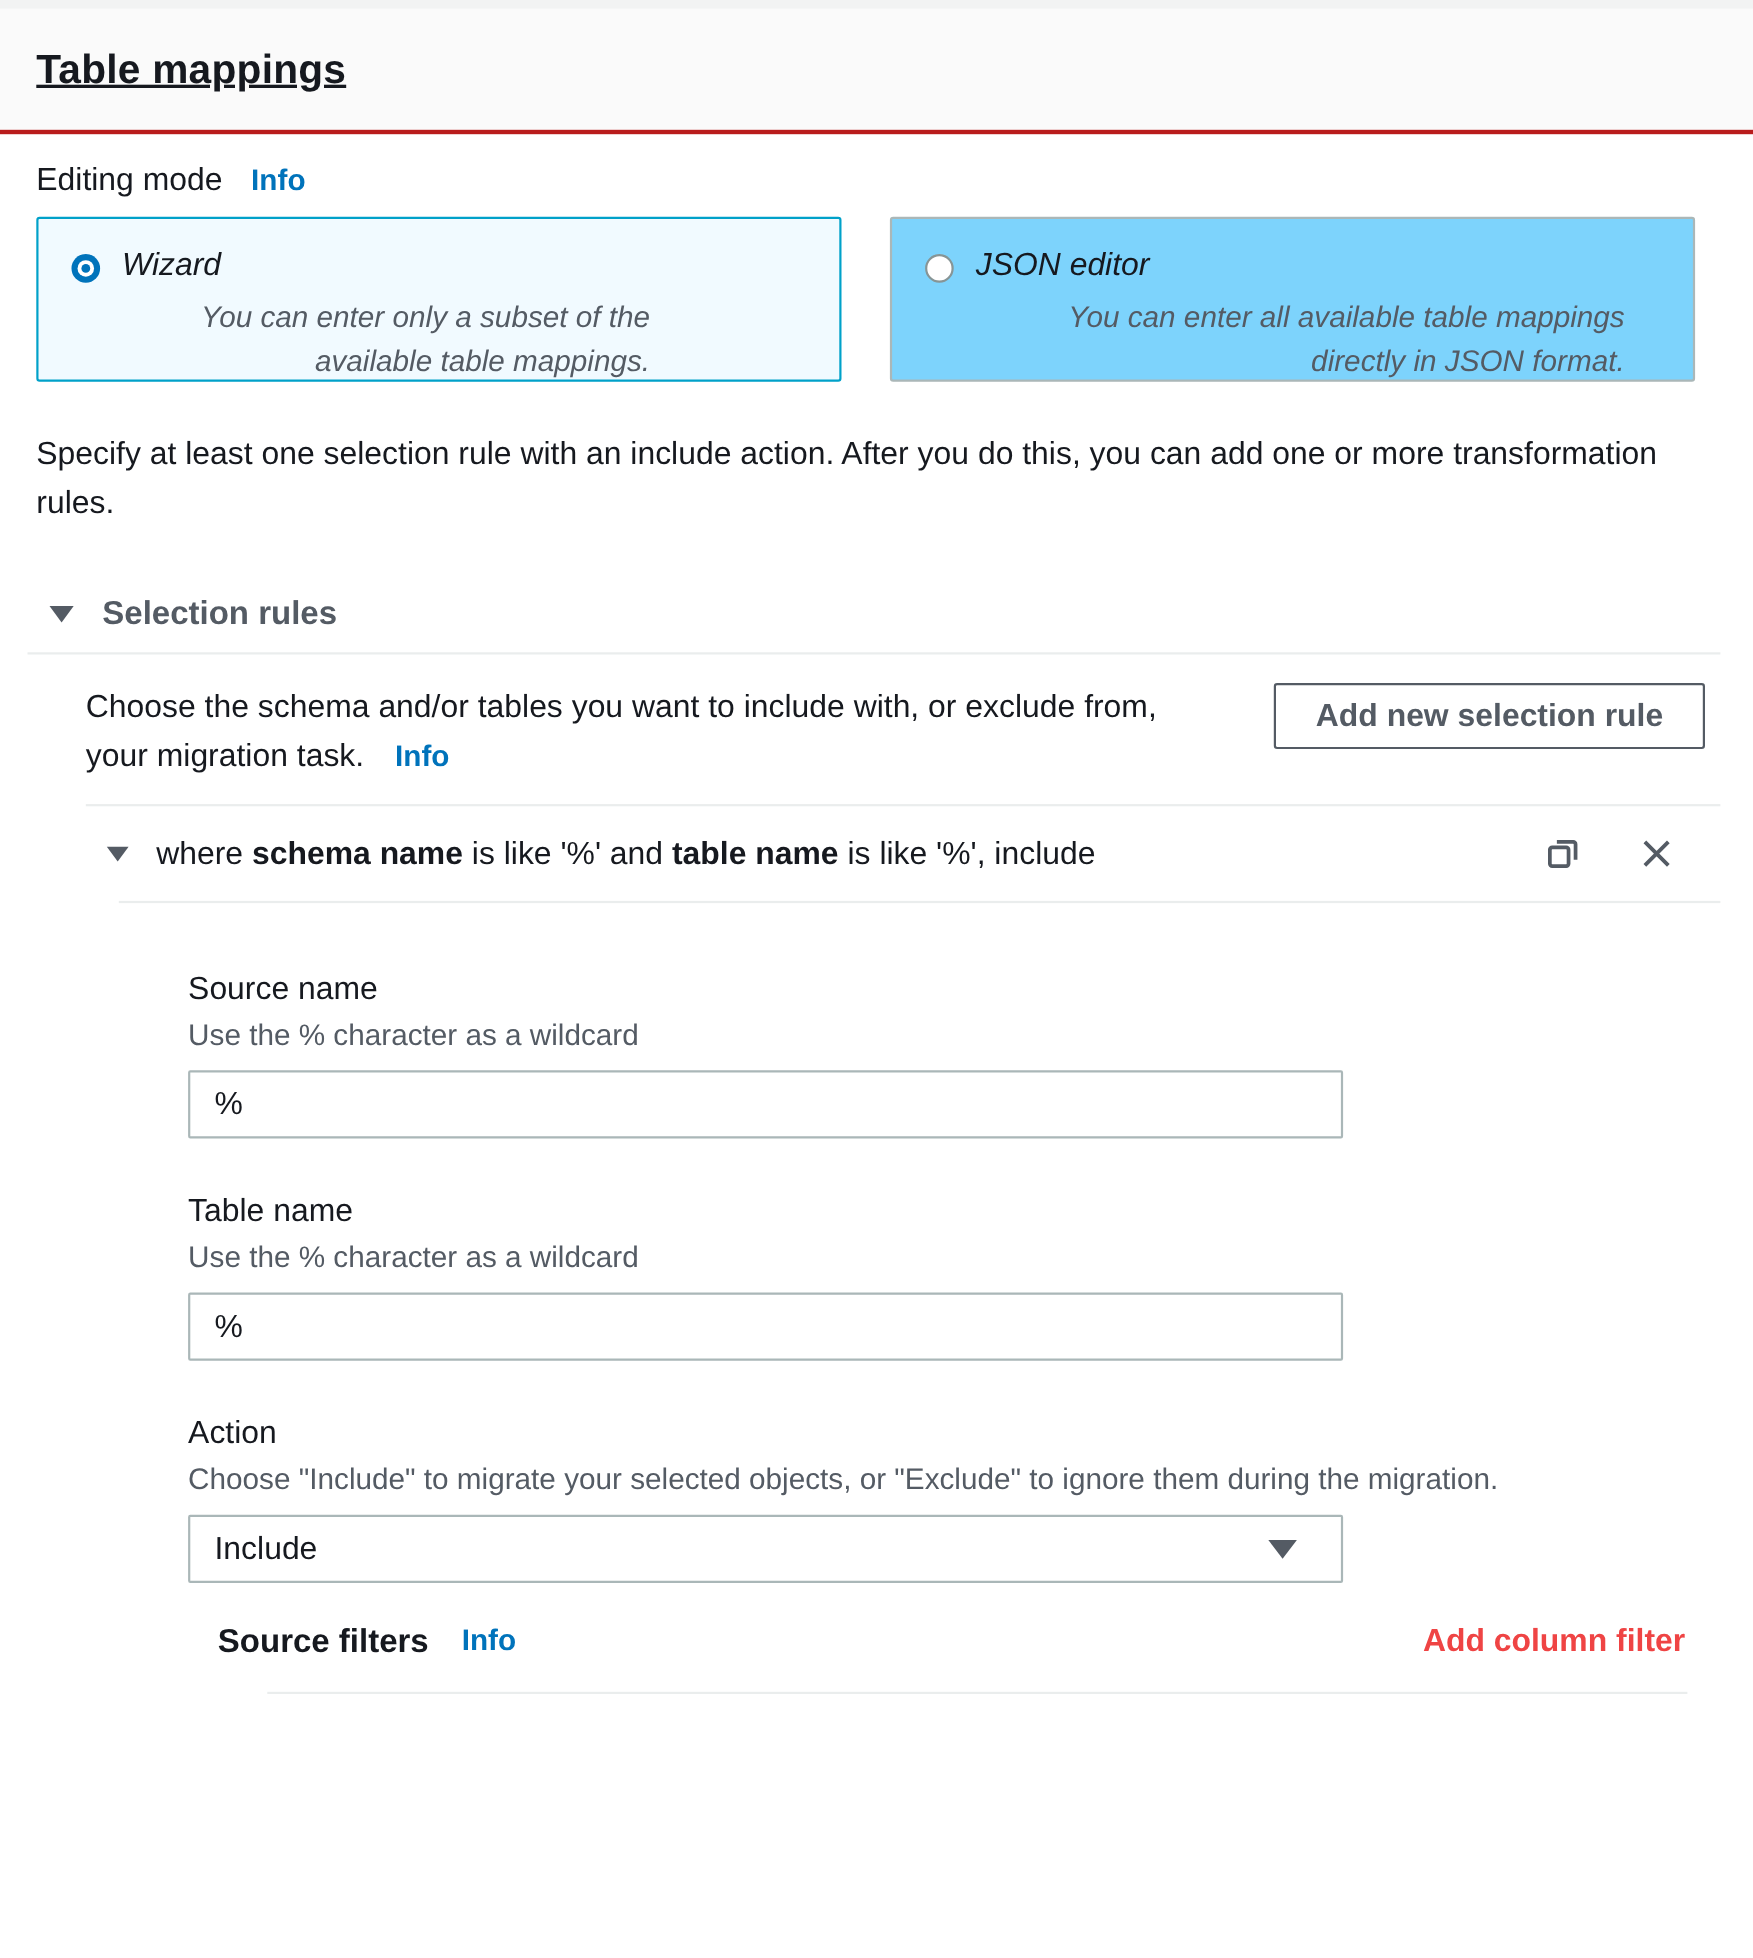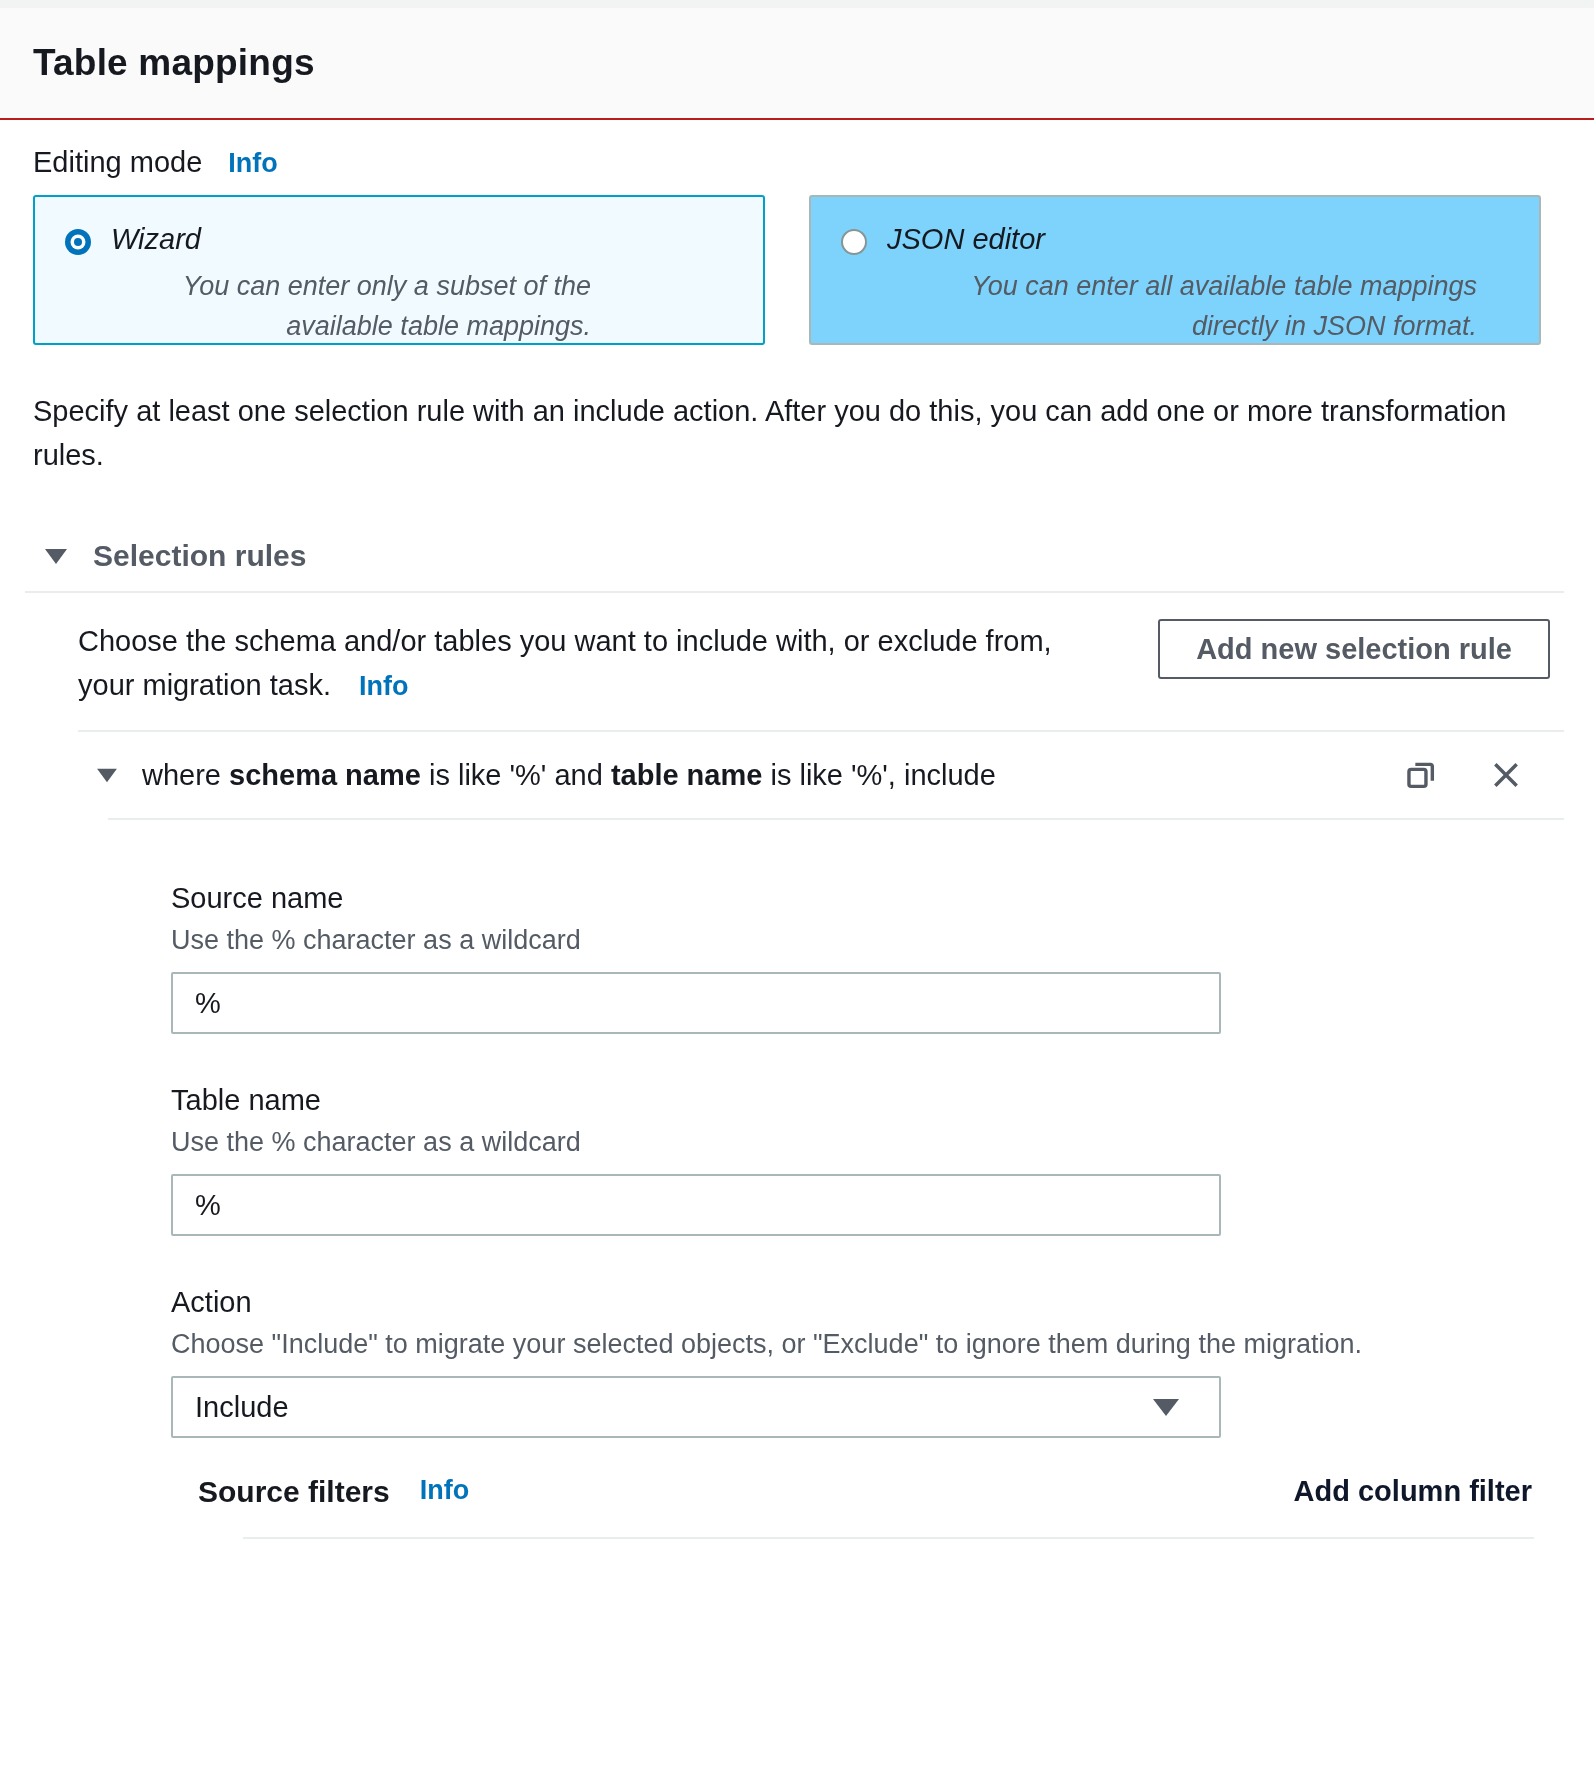--- a/index.html
+++ b/index.html
@@ -8,22 +8,23 @@
     width: 1594px;
     min-height: 1780px;
     font-family: "Liberation Sans", sans-serif;
     color: #16191f;
     display: flex;
     flex-direction: column;
   }
   .top-strip { height: 8px; background: #f2f3f3; }
   .panel-header {
     background: #fafafa;
-    border-bottom: 2px solid #b91c1c;
+    border-bottom: 4px solid #b91c1c;
     padding: 34px 40px 34px 33px;
+    text-decoration: underline;
   }
   .panel-header h1 {
     font-size: 37px;
     font-weight: 700;
     color: #16191f;
     letter-spacing: 0.2px;
   }
   .content { padding: 0 30px 0 33px; }
 
   .editing-mode-row { margin-top: 26px; display: flex; align-items: baseline; gap: 26px; text-align: center; }
@@ -122,21 +123,21 @@
   .source-filters-row {
     margin-top: 37px; padding-left: 120px;
     display: flex; align-items: flex-start;
   }
   .sf-title { font-size: 30px; font-weight: 700; color: #16191f; }
   .source-filters-row .info-link { margin-left: 30px; }
   .add-col-filter {
     margin-left: auto; margin-right: 32px;
     background: none; border: none; cursor: pointer;
     font-family: "Liberation Sans", sans-serif;
-    font-size: 29px; font-weight: 700; color: #0f172a;
+    font-size: 29px; font-weight: 700; color: #ef4444;
   }
   .divider.after-sf { margin: 28px 30px 0 165px; }
 </style>
 </head>
 <body>
 
 <div class="top-strip"></div>
 
 <div class="panel-header">
   <h1>Table mappings</h1>

